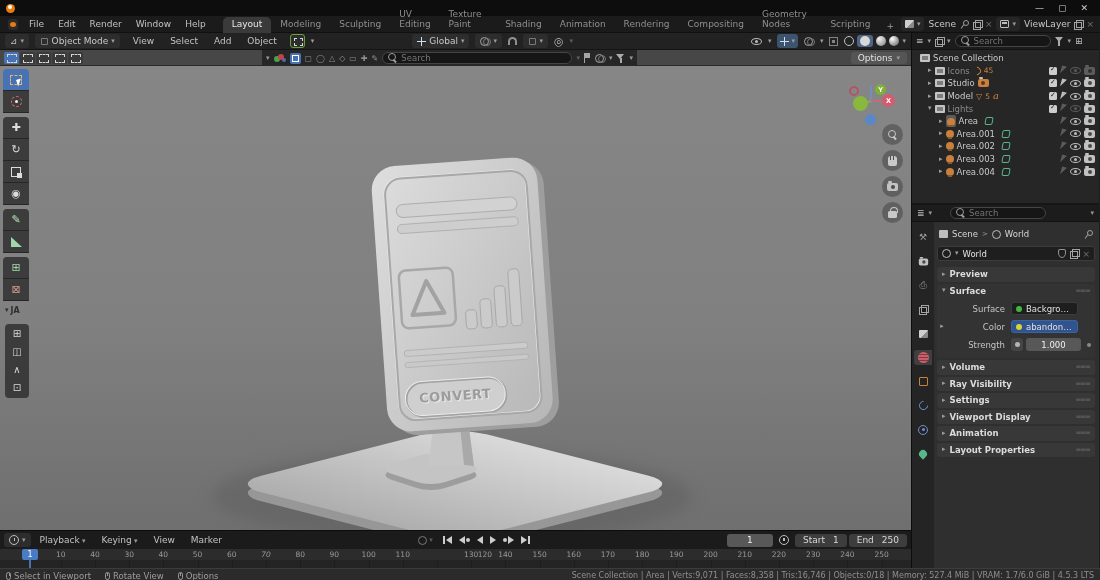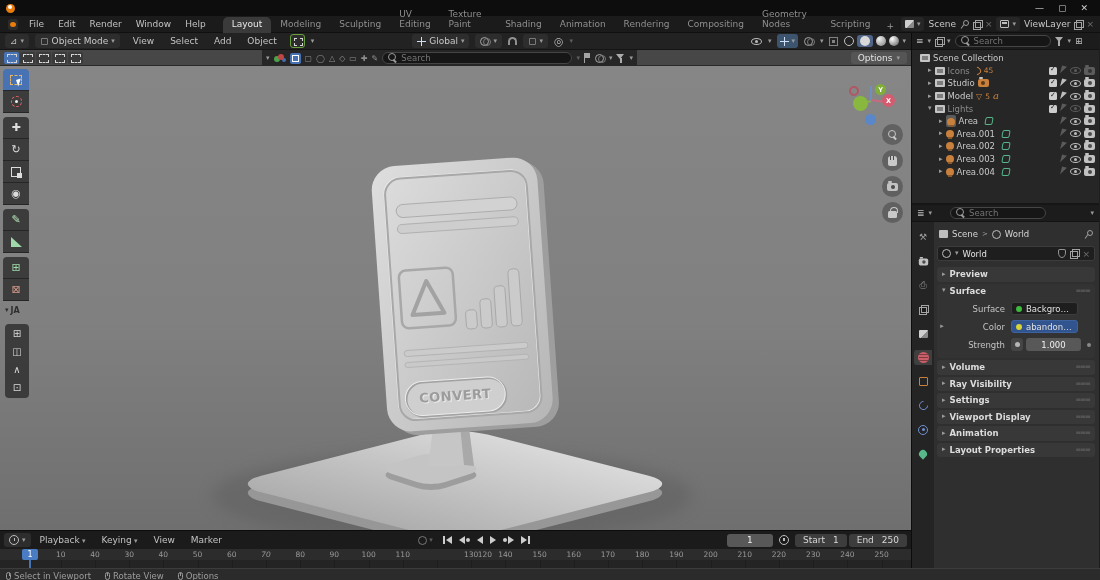--- a/index.html
+++ b/index.html
@@ -872,14 +872,15 @@
         </span>
         <span class="sb-item">
           <span class="mi-mouse"></span>
           <span>Rotate View</span>
         </span>
         <span class="sb-item">
           <span class="mi-mouse"></span>
           <span>Options</span>
         </span>
       </span>
+    <span class="sb-right">Scene Collection | Area | Verts:9,071 | Faces:8,358 | Tris:16,746 | Objects:0/18 | Memory: 527.4 MiB | VRAM: 1.7/6.0 GiB | 4.5.3 LTS</span>
   </div>
 </div>
 
 </body></html>

